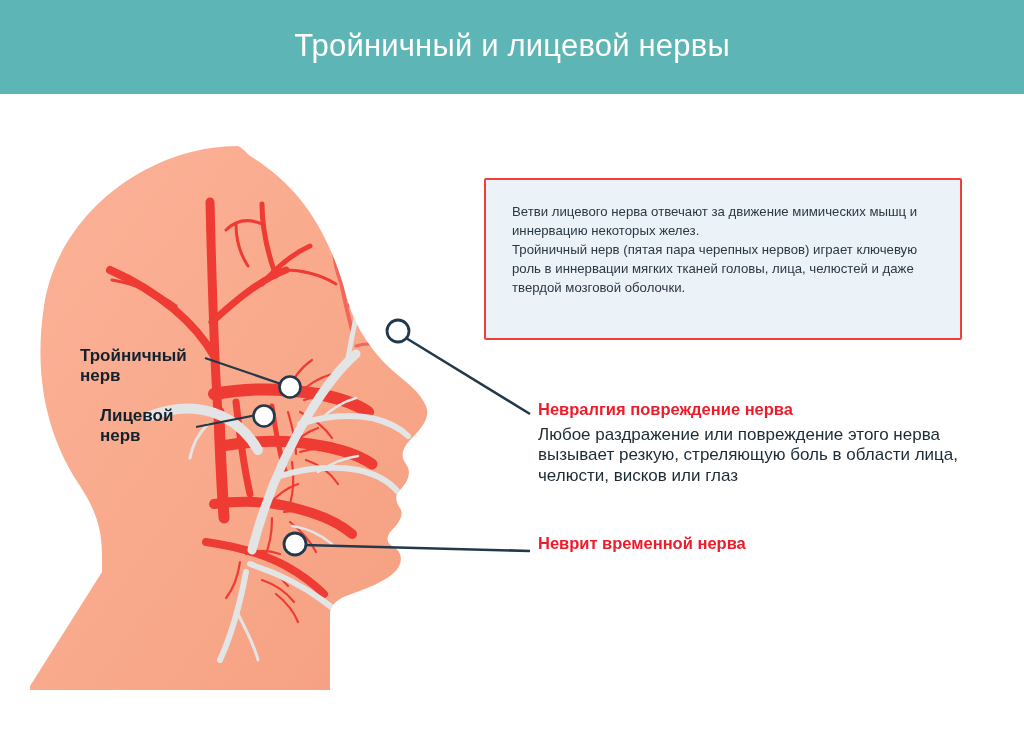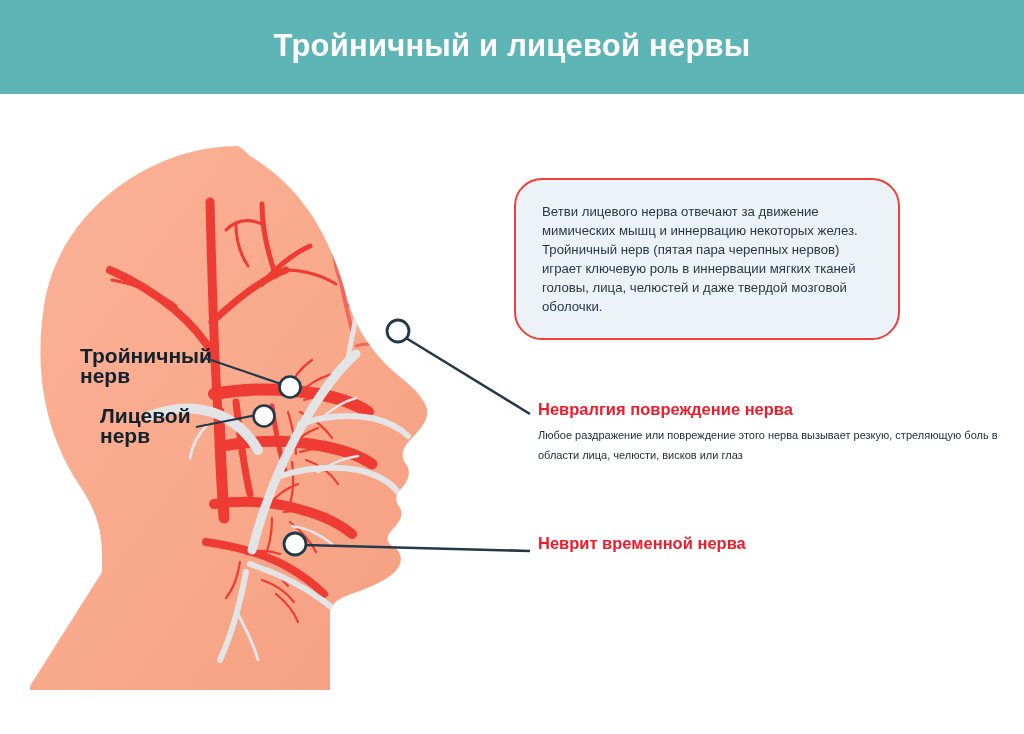--- a/index.html
+++ b/index.html
@@ -26,45 +26,45 @@
     left: 0; top: 0;
     width: 1024px; height: 94px;
     background: #5EB5B5;
     display: flex;
     align-items: center;
     justify-content: center;
   }
   .header-title {
     color: #ffffff;
     font-size: 31px;
-    font-weight: bold;
+    font-weight: normal;
     letter-spacing: 0.2px;
     line-height: 1;
     text-align: center;
     margin: 0;
     padding-bottom: 4px;
     white-space: nowrap;
   }
 
   
   .illustration {
     position: absolute;
     left: 0; top: 94px;
     width: 540px; height: 620px;
   }
   .illustration svg { display: block; }
 
   
   .info-box {
     position: absolute;
-    left: 514px; top: 178px;
-    width: 386px; height: 162px;
+    left: 484px; top: 178px;
+    width: 478px; height: 162px;
     background: #EBF3F8;
     border: 2px solid #EE4037;
-    border-radius: 28px;
+    border-radius: 2px;
     padding: 22px 26px 16px 26px;
   }
   .info-para {
     margin: 0;
     font-size: 13.2px;
     line-height: 19px;
     color: #2A3744;
   }
   .info-para + .info-para { }
 
@@ -78,29 +78,29 @@
 
   .callout-title {
     margin: 0 0 6px 0;
     font-size: 16.5px;
     font-weight: bold;
     color: #EE1C2B;
     line-height: 1.15;
   }
   .callout-body {
     margin: 0;
-    font-size: 11px;
+    font-size: 17px;
     line-height: 20.5px;
     color: #1D2B35;
   }
 
   
   .nerve-label {
     position: absolute;
-    font-size: 21px;
+    font-size: 17px;
     font-weight: bold;
     color: #12212E;
     line-height: 20px;
     white-space: pre-line;
   }
   .label-trigeminal { left: 80px; top: 346px; }
   .label-facial     { left: 100px; top: 406px; }
 
   
   .overlay {

